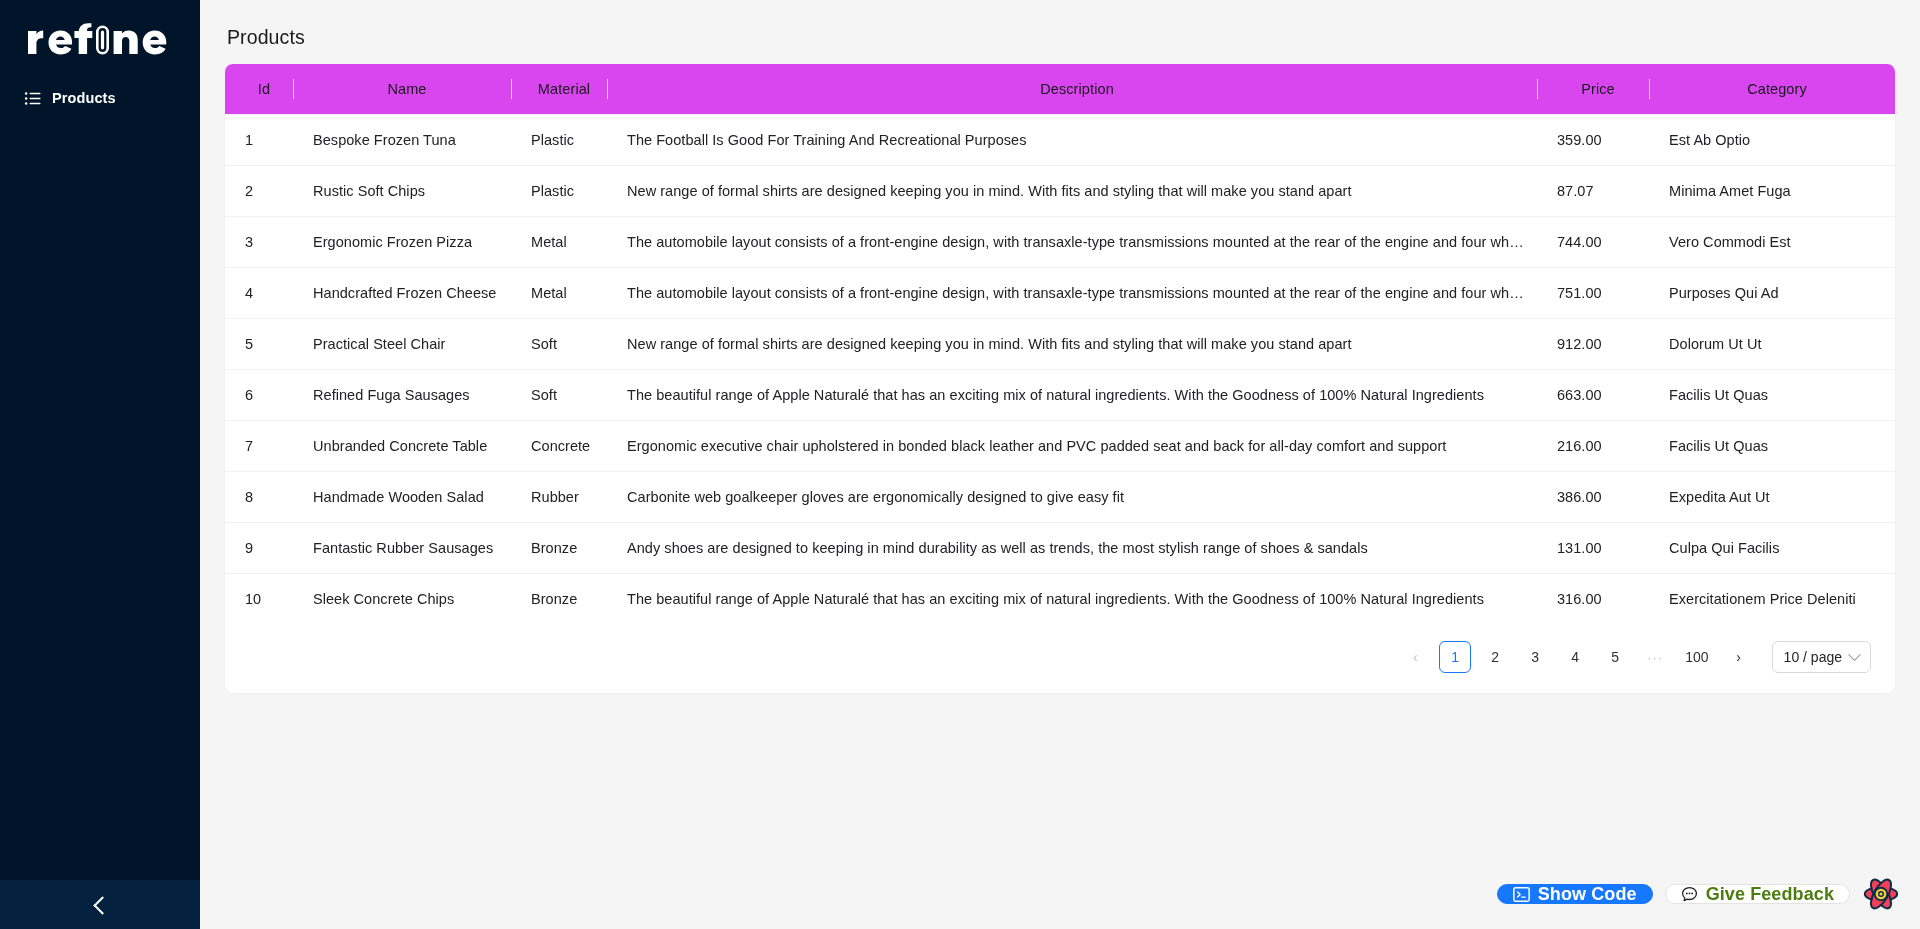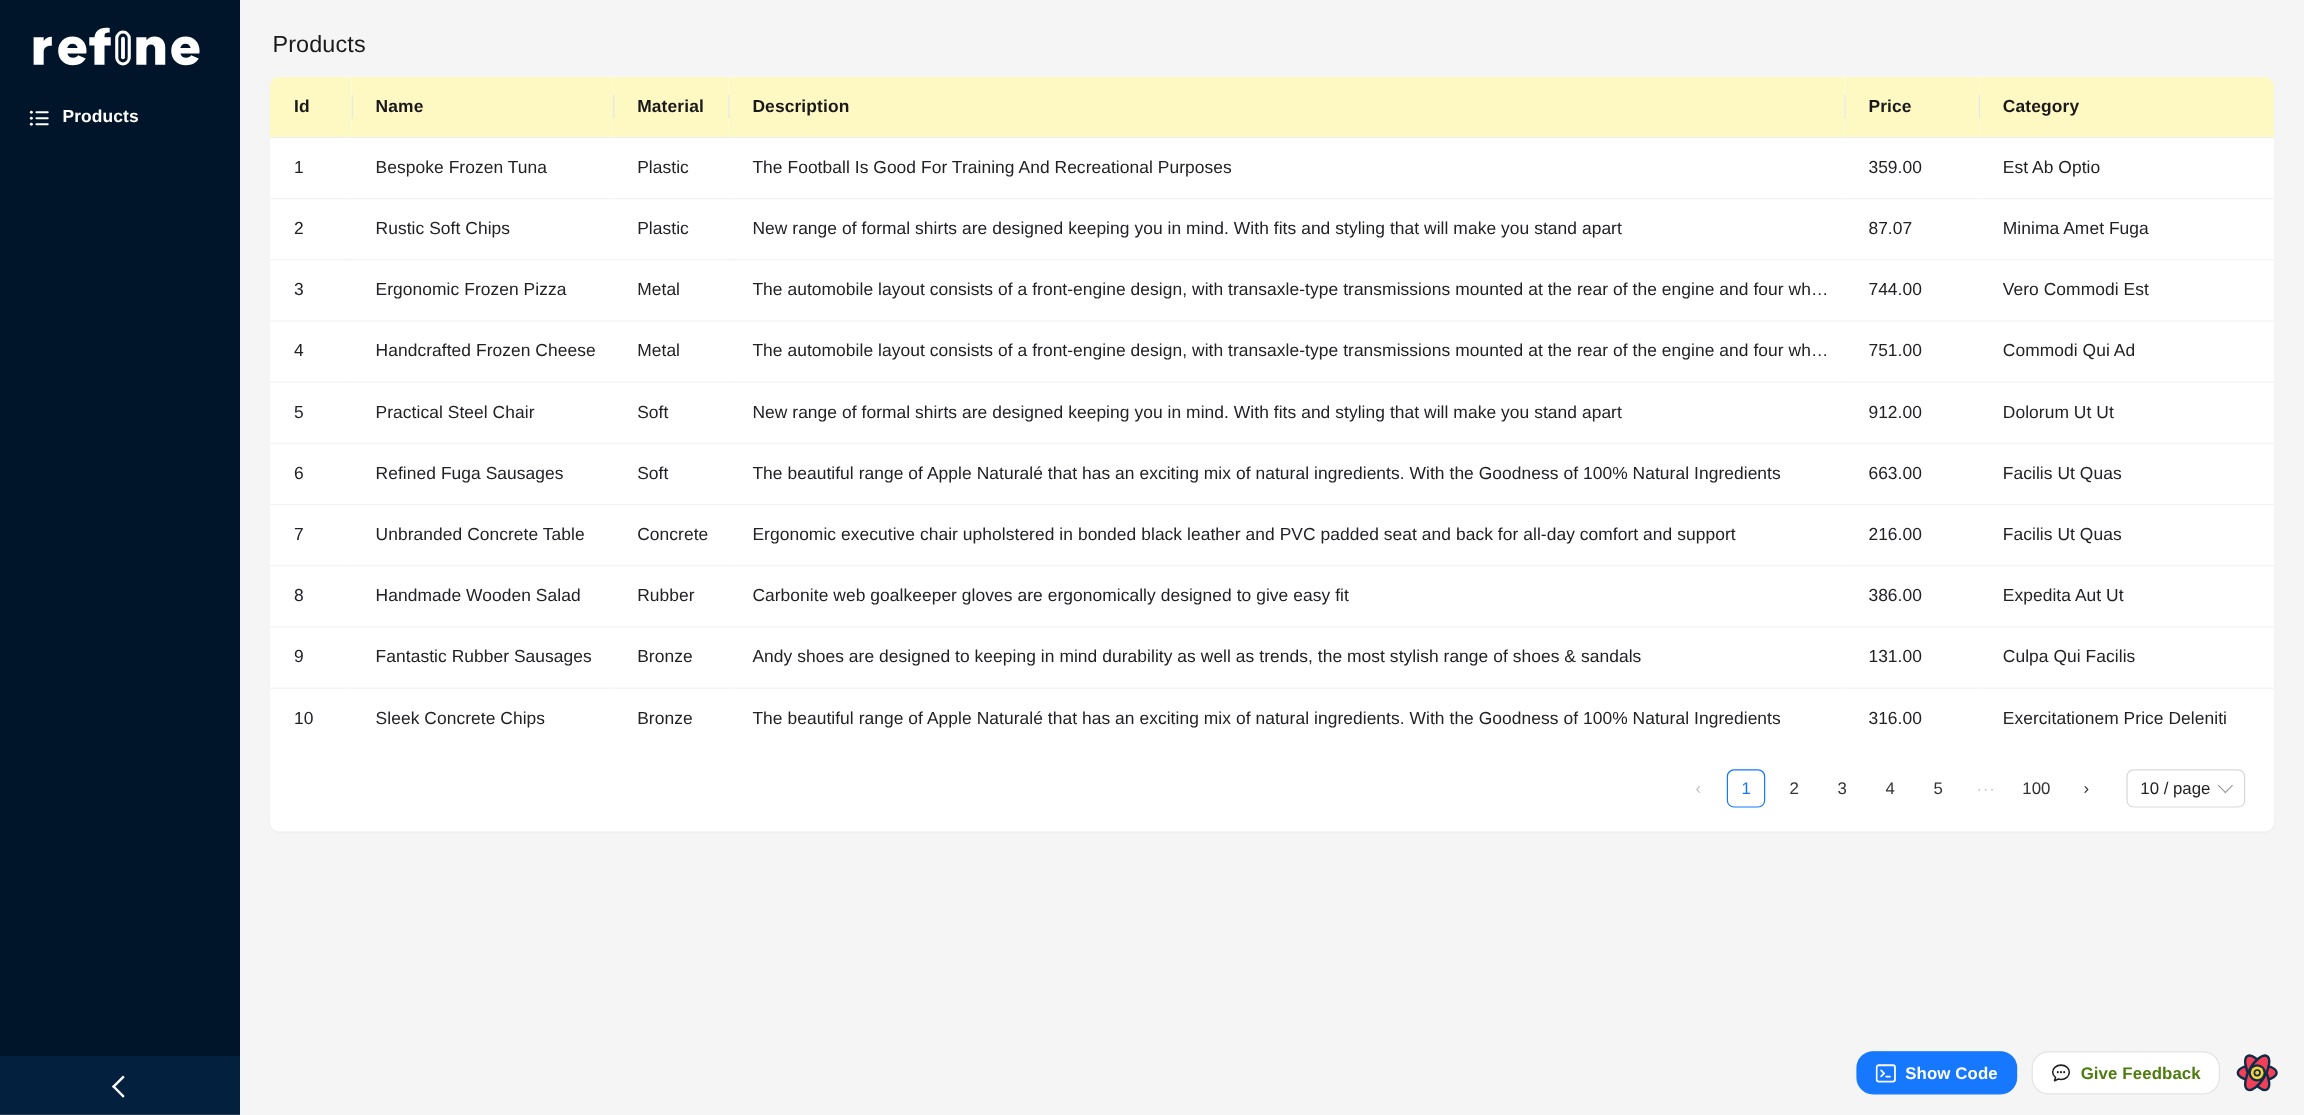--- a/index.html
+++ b/index.html
@@ -94,24 +94,24 @@
     overflow: hidden;
   }
 
   
   table.products {
     width: 100%;
     border-collapse: collapse;
     table-layout: fixed;
   }
   table.products thead th {
-    background: #fef9c3;
-    text-align: left;
+    background: #d946ef;
+    text-align: center;
     font-size: 14.5px;
-    font-weight: bold;
+    font-weight: normal;
     color: #19191c;
     padding: 17px 10px 17px 0;
     border-bottom: 1px solid #f0f0f0;
     position: relative;
     white-space: nowrap;
     letter-spacing: 0.1px;
   }
   table.products thead th .th-inner { padding-left: 20px; }
   table.products thead th.sep::before {
     content: "";
@@ -216,27 +216,27 @@
   
   .float-bar {
     position: absolute;
     right: 20px;
     bottom: 16px;
     display: flex;
     align-items: center;
     gap: 12px;
   }
   .btn {
-    height: 36px;
+    height: 20px;
     border-radius: 14px;
     display: inline-flex;
     align-items: center;
     gap: 8px;
     padding: 0 15px;
-    font-size: 14px;
+    font-size: 18px;
     font-weight: bold;
     cursor: pointer;
     letter-spacing: 0.1px;
     white-space: nowrap;
   }
   .btn-primary {
     background: #1677ff;
     color: #ffffff;
     border: 1px solid #1677ff;
   }
@@ -361,21 +361,21 @@
               <td><span class="td-inner">The automobile layout consists of a front-engine design, with transaxle-type transmissions mounted at the rear of the engine and four wheel drive</span></td>
               <td><span class="td-inner">744.00</span></td>
               <td><span class="td-inner">Vero Commodi Est</span></td>
             </tr>
             <tr>
               <td><span class="td-inner">4</span></td>
               <td><span class="td-inner">Handcrafted Frozen Cheese</span></td>
               <td><span class="td-inner">Metal</span></td>
               <td><span class="td-inner">The automobile layout consists of a front-engine design, with transaxle-type transmissions mounted at the rear of the engine and four wheel drive</span></td>
               <td><span class="td-inner">751.00</span></td>
-              <td><span class="td-inner">Commodi Qui Ad</span></td>
+              <td><span class="td-inner">Purposes Qui Ad</span></td>
             </tr>
             <tr>
               <td><span class="td-inner">5</span></td>
               <td><span class="td-inner">Practical Steel Chair</span></td>
               <td><span class="td-inner">Soft</span></td>
               <td><span class="td-inner">New range of formal shirts are designed keeping you in mind. With fits and styling that will make you stand apart</span></td>
               <td><span class="td-inner">912.00</span></td>
               <td><span class="td-inner">Dolorum Ut Ut</span></td>
             </tr>
             <tr>

